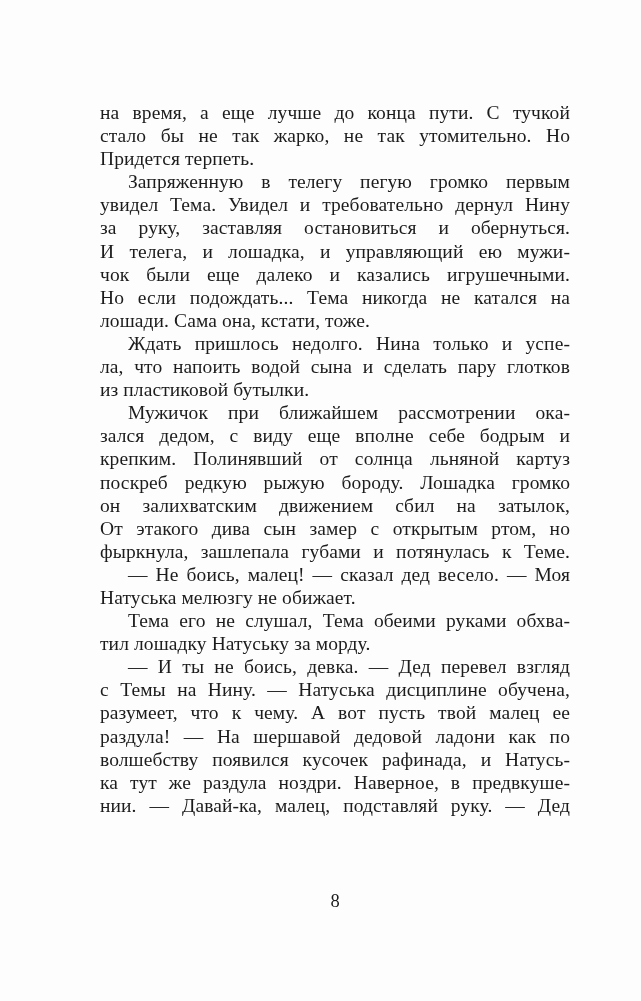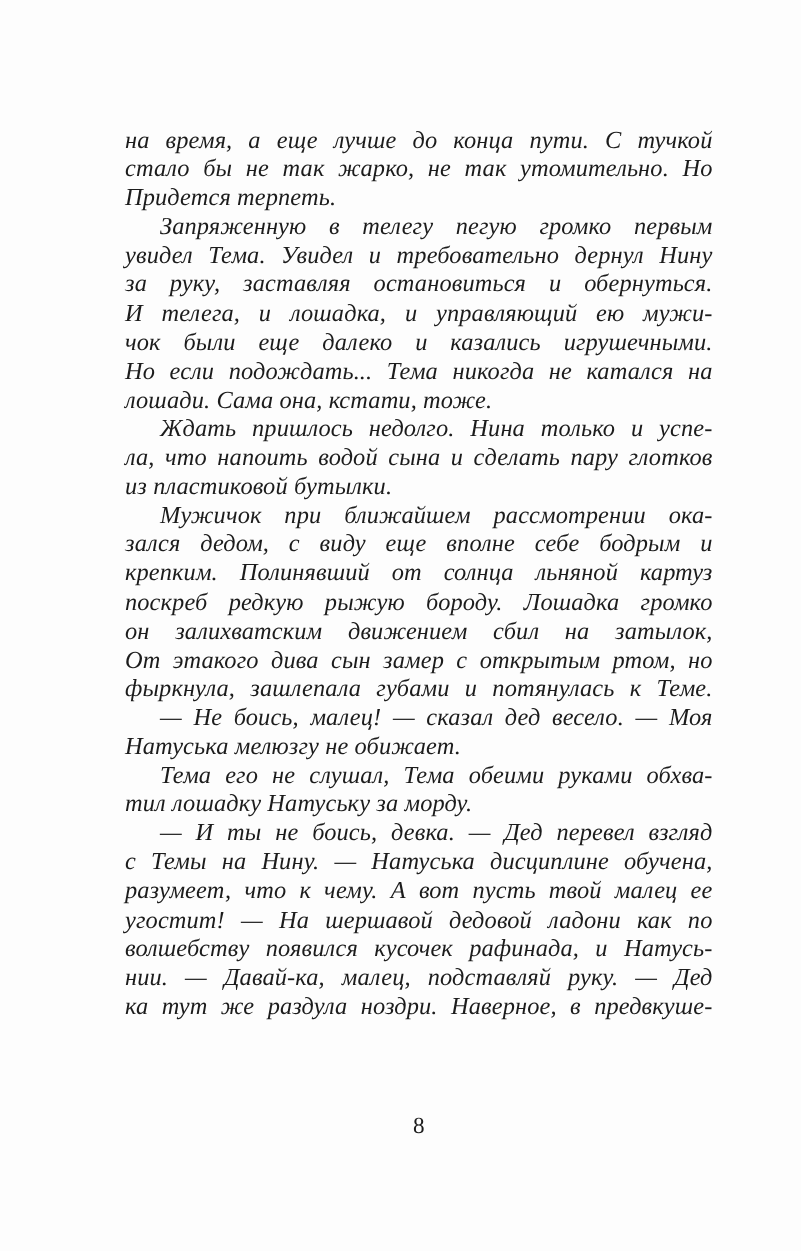--- a/index.html
+++ b/index.html
@@ -21,21 +21,20 @@
     left: 100px;
     top: 101px;
     width: 470px;
     font-size: 19.5px;
     line-height: 23.1px;
     letter-spacing: 0.1px;
   }
   .line {
     text-align: left;
     white-space: normal;
-    font-style: italic;
   }
   .line.justify {
     text-align: justify;
     text-align-last: justify;
   }
   .line.indent {
     text-indent: 28px;
   }
   .page-number {
     position: absolute;
@@ -72,19 +71,19 @@
       <div class="line justify">он залихватским движением сбил на затылок,</div>
       <div class="line justify">От этакого дива сын замер с открытым ртом, но</div>
       <div class="line justify">фыркнула, зашлепала губами и потянулась к Теме.</div>
       <div class="line indent justify">— Не боись, малец! — сказал дед весело. — Моя</div>
       <div class="line">Натуська мелюзгу не обижает.</div>
       <div class="line indent justify">Тема его не слушал, Тема обеими руками обхва-</div>
       <div class="line">тил лошадку Натуську за морду.</div>
       <div class="line indent justify">— И ты не боись, девка. — Дед перевел взгляд</div>
       <div class="line justify">с Темы на Нину. — Натуська дисциплине обучена,</div>
       <div class="line justify">разумеет, что к чему. А вот пусть твой малец ее</div>
-      <div class="line justify">угостит! — На шершавой дедовой ладони как по</div>
+      <div class="line justify">раздула! — На шершавой дедовой ладони как по</div>
       <div class="line justify">волшебству появился кусочек рафинада, и Натусь-</div>
+      <div class="line justify">ка тут же раздула ноздри. Наверное, в предвкуше-</div>
       <div class="line justify">нии. — Давай-ка, малец, подставляй руку. — Дед</div>
-      <div class="line justify">ка тут же раздула ноздри. Наверное, в предвкуше-</div>
     </div>
   <div class="page-number">8</div>
 </div>
 
 </body></html>

